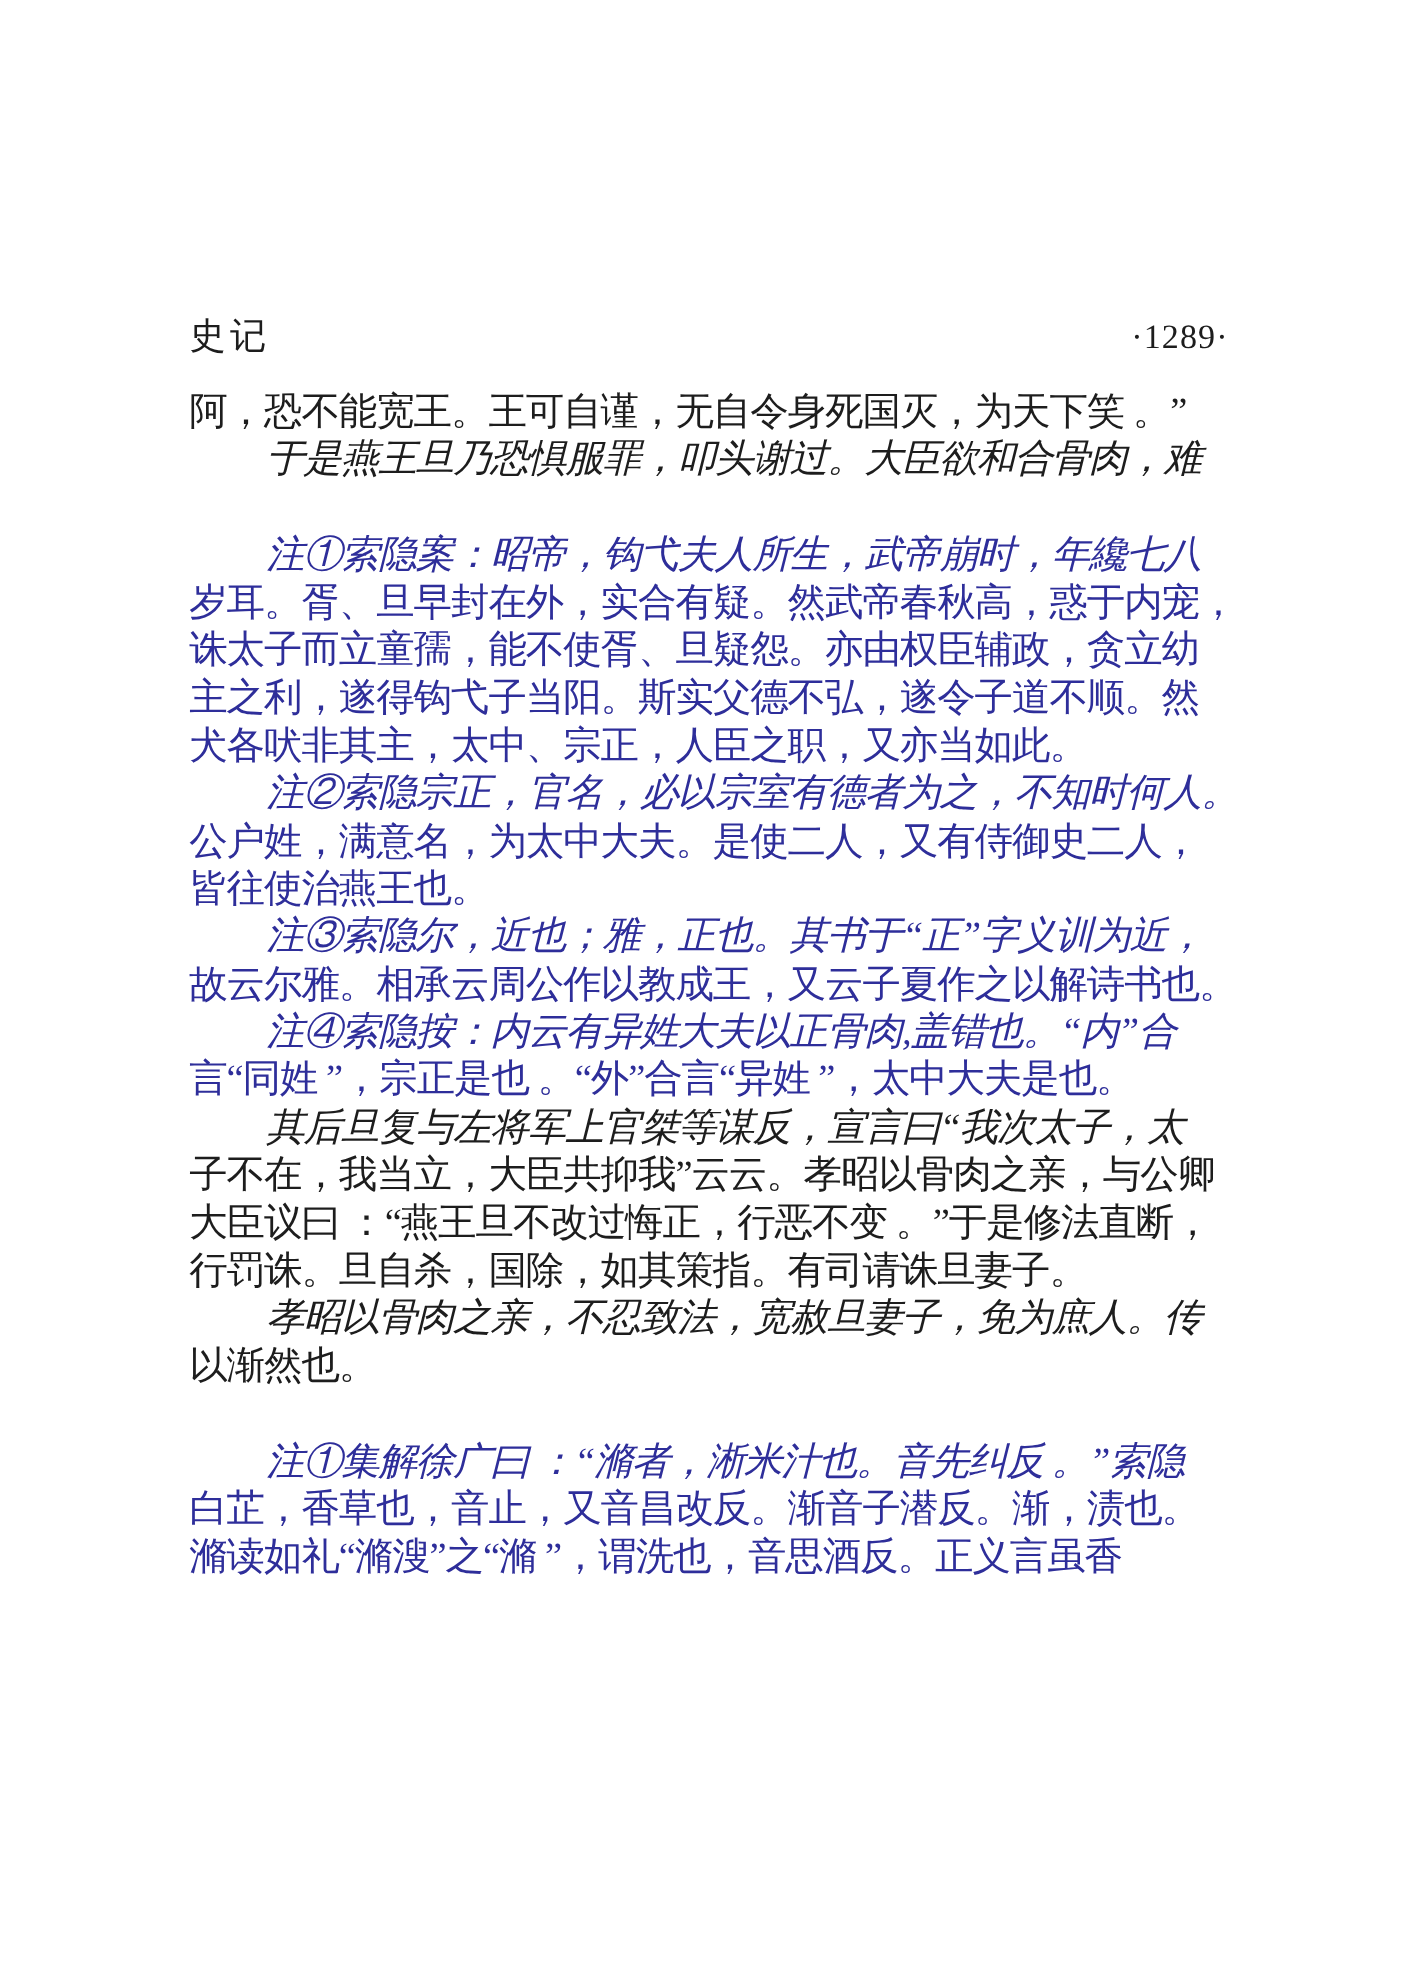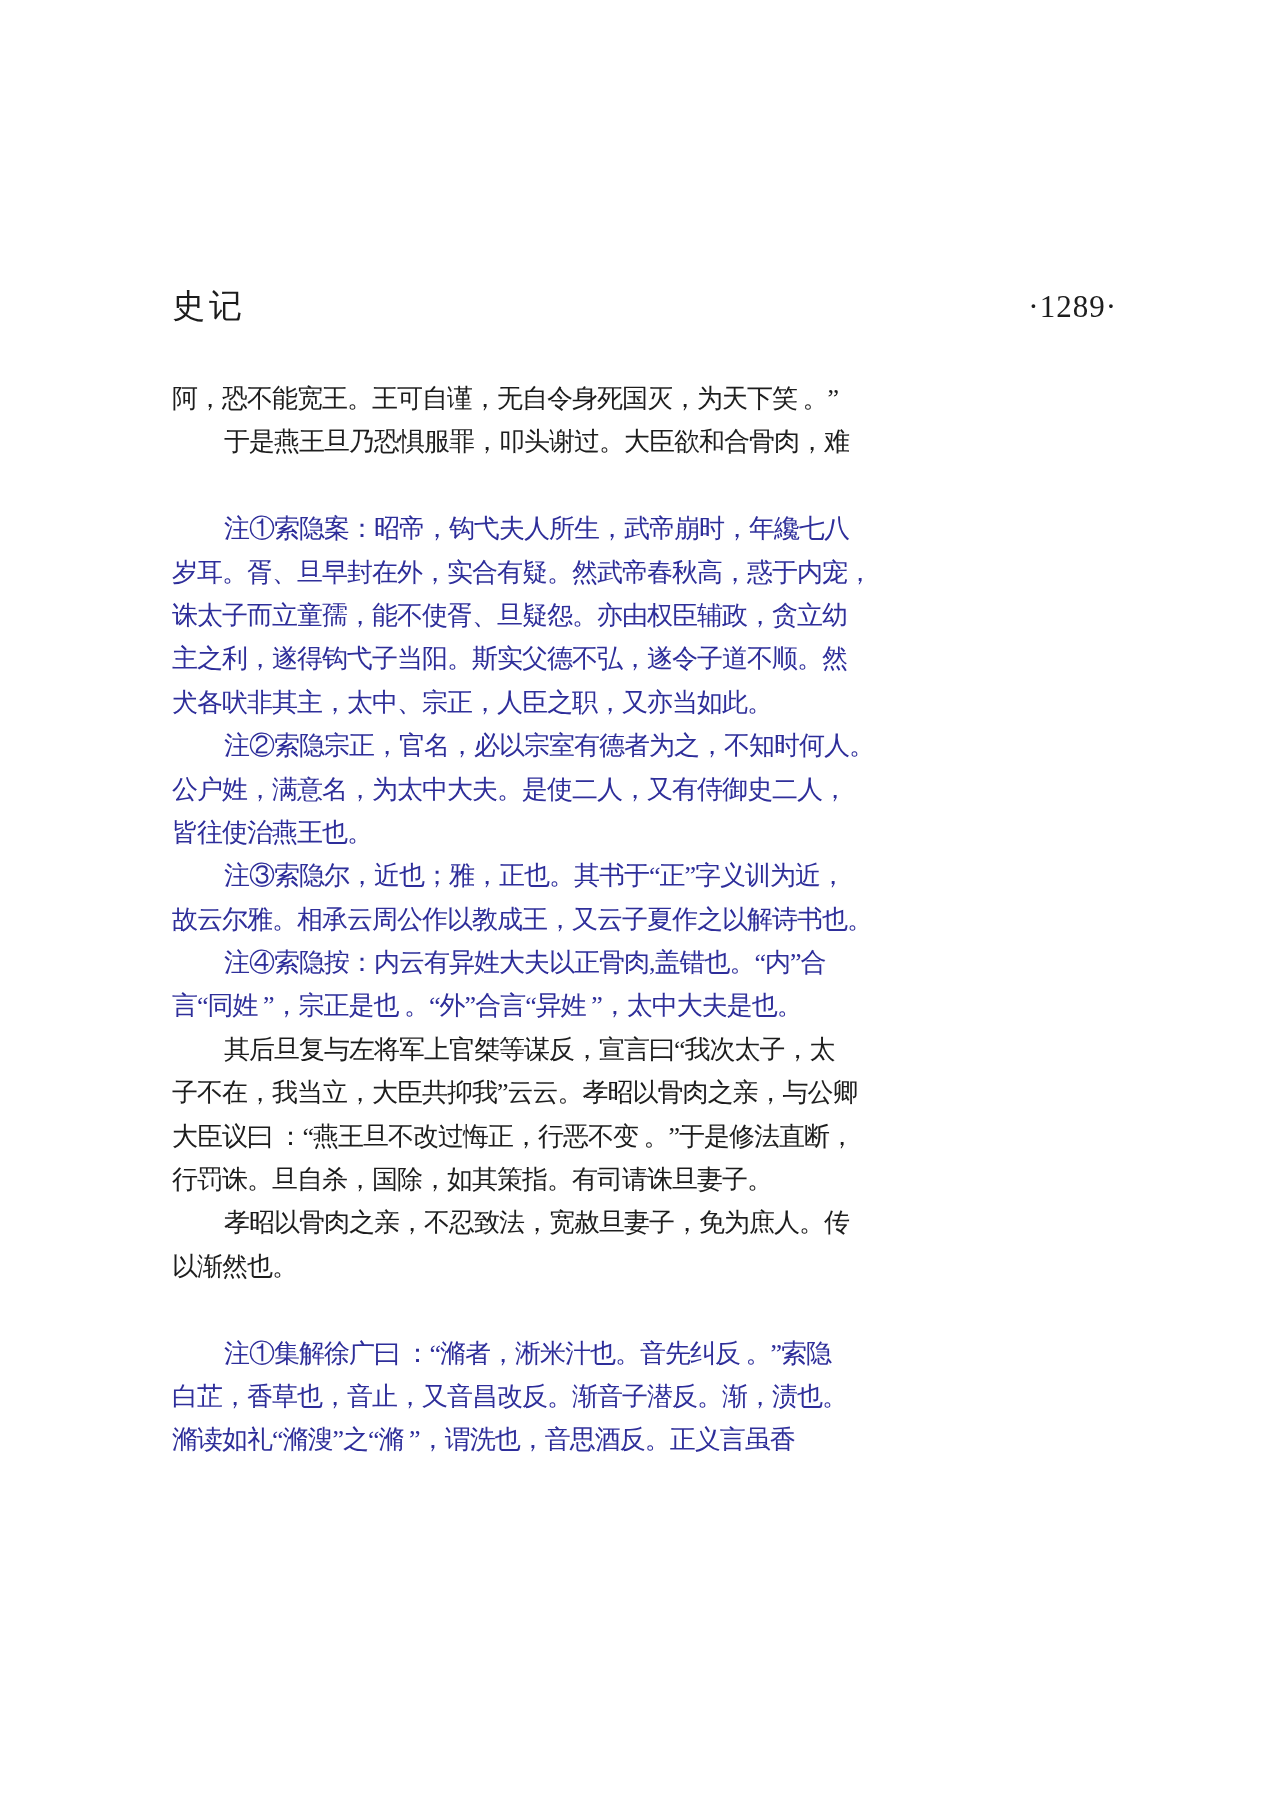--- a/index.html
+++ b/index.html
@@ -32,31 +32,32 @@
     line-height: 36px;
   }
   .book-title {
     letter-spacing: 4px;
   }
   .page-number {
     font-size: 31px;
     letter-spacing: 1px;
   }
   .page-body {
-    margin-top: 52px;
-    font-size: 26px;
+    margin-top: 28px;
+    font-size: 35px;
     letter-spacing: -1px;
     line-height: 43.4px;
   }
   .line {
     white-space: pre;
     height: 43.4px;
   }
   .line.indent {
     text-indent: 2em;
+    font-style: italic;
   }
   .line.gap {
     margin-top: 43.4px;
   }
   .line.main { color: var(--main-color); }
   .line.note { color: var(--note-color); }
 </style>
 </head>
 <body style="--main-color: #1d1d1d; --note-color: #2e2e9a; background: rgb(255, 255, 255);">
 

